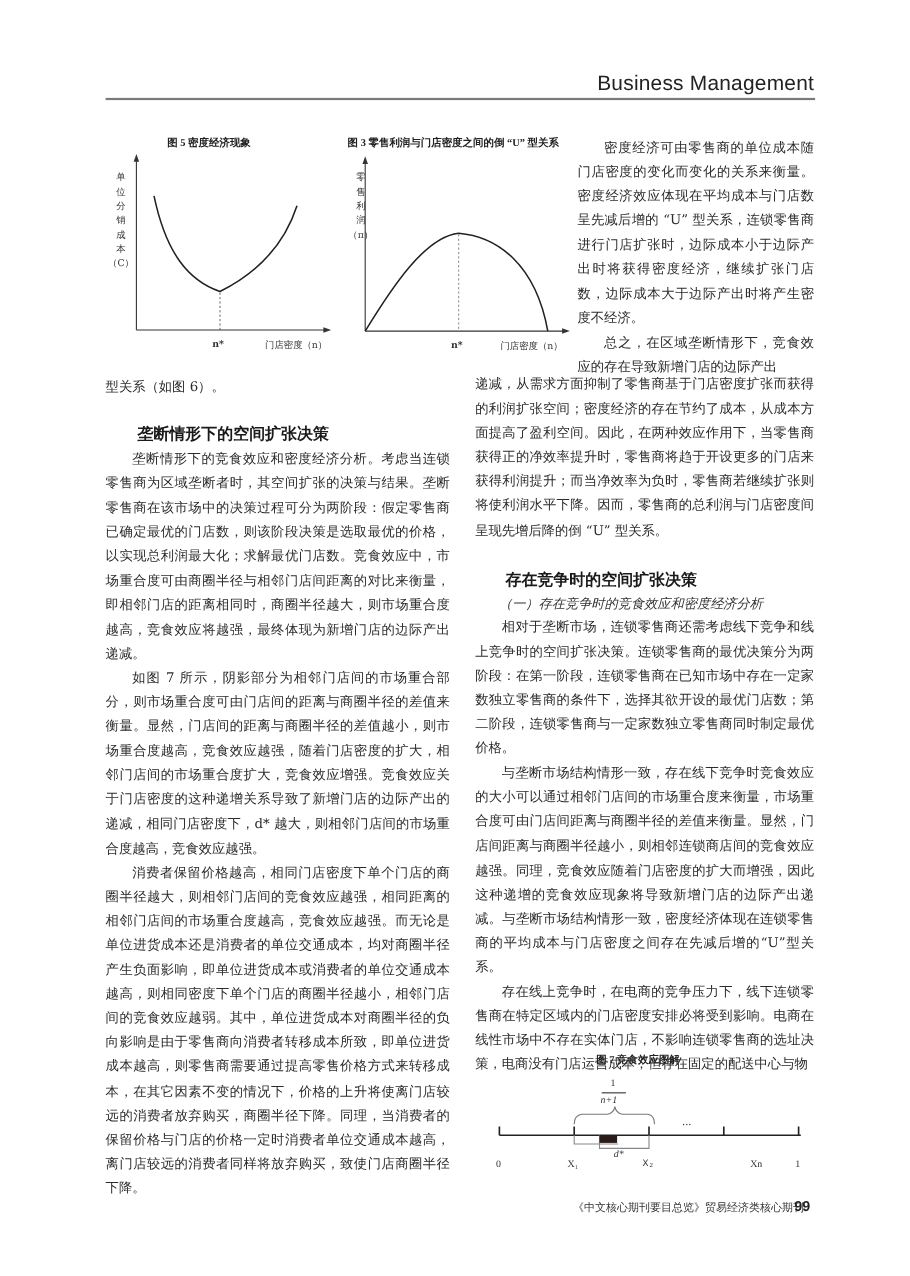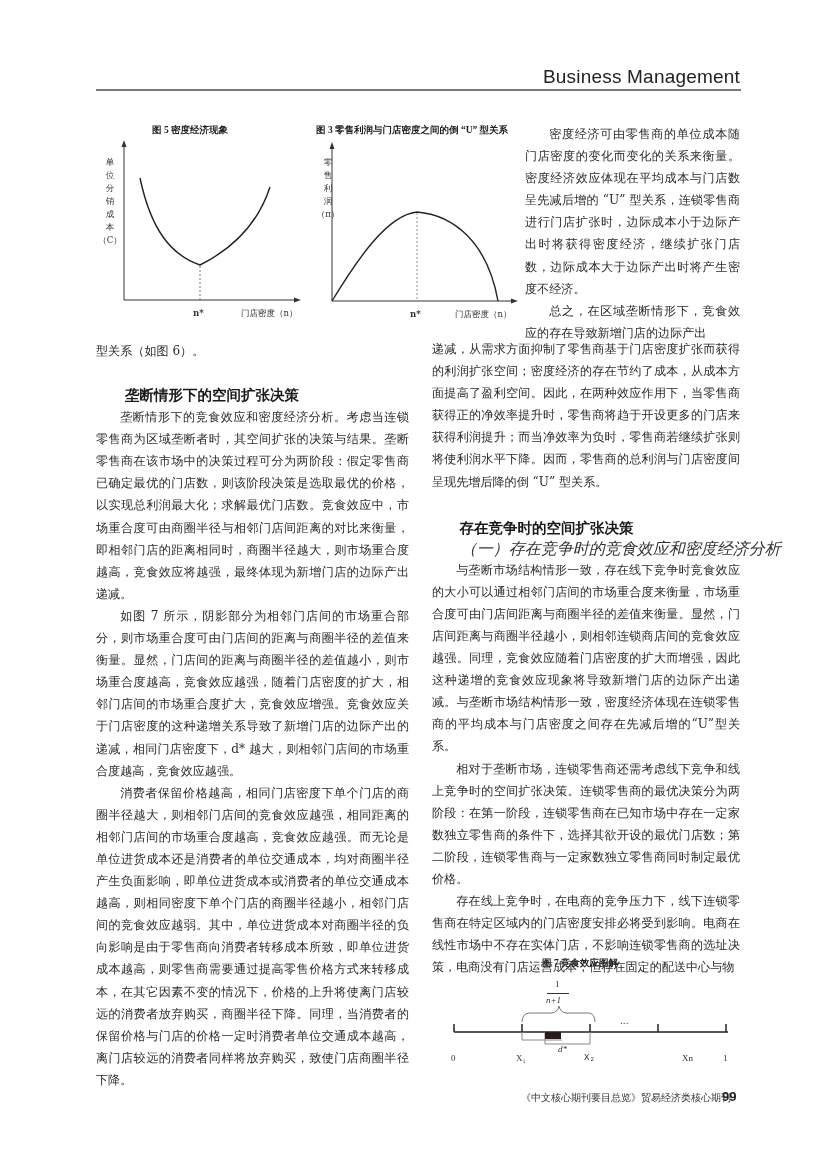--- a/index.html
+++ b/index.html
@@ -12,21 +12,21 @@
 
   .fig-caption { font-family: Liberation Serif, serif; font-size: 9.5px; font-weight: bold; color: #222; white-space: nowrap; }
   .axis-label-v { font-size: 8.5px; line-height: 13px; color: #333; text-align: center; width: 14px; }
   .axis-label-h { font-size: 8.5px; color: #333; white-space: nowrap; }
   .tick-label { font-size: 8.5px; font-weight: bold; color: #333; }
 
   .col { font-size: 12.1px; line-height: 22.1px; color: #2b2b2b; text-align: justify; }
   .col p { margin: 0; }
   .col p.indent { text-indent: 2em; }
   .section-heading { font-family: "DejaVu Sans", "Liberation Sans", sans-serif; font-size: 14.5px; font-weight: bold; color: #1a1a1a; white-space: nowrap; }
-  .sub-heading { font-size: 16px; font-style: italic; color: #333; white-space: nowrap; }
+  .sub-heading { font-size: 12px; font-style: italic; color: #333; white-space: nowrap; }
 
   .footer-journal { font-family: "DejaVu Sans", "Liberation Sans", sans-serif; font-size: 10px; color: #333; white-space: nowrap; }
   .footer-page { font-family: "Liberation Sans", sans-serif; font-size: 13px; font-weight: bold; color: #222; text-align: center; }
   .fig7-label { font-size: 9px; color: #333; }
 </style>
 </head>
 <body>
 
 <div class="abs header-title">Business  Management</div>
 <div class="abs header-rule"></div>
@@ -87,22 +87,22 @@
   <p class="indent">垄断情形下的竞食效应和密度经济分析。考虑当连锁零售商为区域垄断者时，其空间扩张的决策与结果。垄断零售商在该市场中的决策过程可分为两阶段：假定零售商已确定最优的门店数，则该阶段决策是选取最优的价格，以实现总利润最大化；求解最优门店数。竞食效应中，市场重合度可由商圈半径与相邻门店间距离的对比来衡量，即相邻门店的距离相同时，商圈半径越大，则市场重合度越高，竞食效应将越强，最终体现为新增门店的边际产出递减。</p>
   <p class="indent">如图 7 所示，阴影部分为相邻门店间的市场重合部分，则市场重合度可由门店间的距离与商圈半径的差值来衡量。显然，门店间的距离与商圈半径的差值越小，则市场重合度越高，竞食效应越强，随着门店密度的扩大，相邻门店间的市场重合度扩大，竞食效应增强。竞食效应关于门店密度的这种递增关系导致了新增门店的边际产出的递减，相同门店密度下，d* 越大，则相邻门店间的市场重合度越高，竞食效应越强。</p>
   <p class="indent">消费者保留价格越高，相同门店密度下单个门店的商圈半径越大，则相邻门店间的竞食效应越强，相同距离的相邻门店间的市场重合度越高，竞食效应越强。而无论是单位进货成本还是消费者的单位交通成本，均对商圈半径产生负面影响，即单位进货成本或消费者的单位交通成本越高，则相同密度下单个门店的商圈半径越小，相邻门店间的竞食效应越弱。其中，单位进货成本对商圈半径的负向影响是由于零售商向消费者转移成本所致，即单位进货成本越高，则零售商需要通过提高零售价格方式来转移成本，在其它因素不变的情况下，价格的上升将使离门店较远的消费者放弃购买，商圈半径下降。同理，当消费者的保留价格与门店的价格一定时消费者单位交通成本越高，离门店较远的消费者同样将放弃购买，致使门店商圈半径下降。</p>
 </div>
 
 <div class="abs col" style="left:432px; top:338px; width:308px;">
   <p>递减，从需求方面抑制了零售商基于门店密度扩张而获得的利润扩张空间；密度经济的存在节约了成本，从成本方面提高了盈利空间。因此，在两种效应作用下，当零售商获得正的净效率提升时，零售商将趋于开设更多的门店来获得利润提升；而当净效率为负时，零售商若继续扩张则将使利润水平下降。因而，零售商的总利润与门店密度间呈现先增后降的倒 “U” 型关系。</p>
   <div style="height:24px;"></div>
   <div class="section-heading" style="padding-left:1.9em; line-height:22px;">存在竞争时的空间扩张决策</div>
   <div class="sub-heading" style="padding-left:1.8em; line-height:20px;">（一）存在竞争时的竞食效应和密度经济分析</div>
+  <p class="indent">相对于垄断市场，连锁零售商还需考虑线下竞争和线上竞争时的空间扩张决策。连锁零售商的最优决策分为两阶段：在第一阶段，连锁零售商在已知市场中存在一定家数独立零售商的条件下，选择其欲开设的最优门店数；第二阶段，连锁零售商与一定家数独立零售商同时制定最优价格。</p>
   <p class="indent">与垄断市场结构情形一致，存在线下竞争时竞食效应的大小可以通过相邻门店间的市场重合度来衡量，市场重合度可由门店间距离与商圈半径的差值来衡量。显然，门店间距离与商圈半径越小，则相邻连锁商店间的竞食效应越强。同理，竞食效应随着门店密度的扩大而增强，因此这种递增的竞食效应现象将导致新增门店的边际产出递减。与垄断市场结构情形一致，密度经济体现在连锁零售商的平均成本与门店密度之间存在先减后增的“U”型关系。</p>
-  <p class="indent">相对于垄断市场，连锁零售商还需考虑线下竞争和线上竞争时的空间扩张决策。连锁零售商的最优决策分为两阶段：在第一阶段，连锁零售商在已知市场中存在一定家数独立零售商的条件下，选择其欲开设的最优门店数；第二阶段，连锁零售商与一定家数独立零售商同时制定最优价格。</p>
   <p class="indent">存在线上竞争时，在电商的竞争压力下，线下连锁零售商在特定区域内的门店密度安排必将受到影响。电商在线性市场中不存在实体门店，不影响连锁零售商的选址决策，电商没有门店运营成本，但存在固定的配送中心与物</p>
 </div>
 
 <div class="abs" style="left:432px; top:952px; width:310px; height:120px;">
   <div class="abs fig-caption" style="left:110px; top:5px;">图 7   竞食效应图解</div>
   <div class="abs fig7-label" style="left:123px; top:27px; font-family:'Liberation Serif',serif;">1</div>
   <div class="abs" style="left:115px; top:41px; width:22px; height:1px; background:#333;"></div>
   <div class="abs fig7-label" style="left:114px; top:43px; font-style:italic; font-family:'Liberation Serif',serif;">n+1</div>
   <svg class="abs" style="left:0; top:0;" width="310" height="120" viewBox="0 0 310 120">
 

